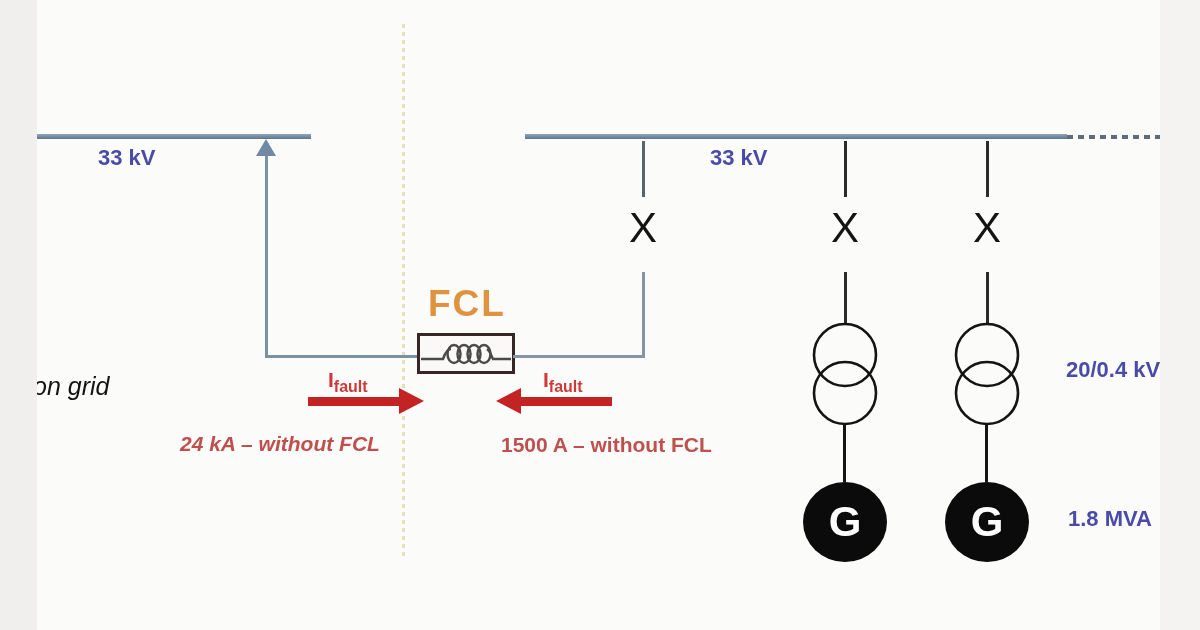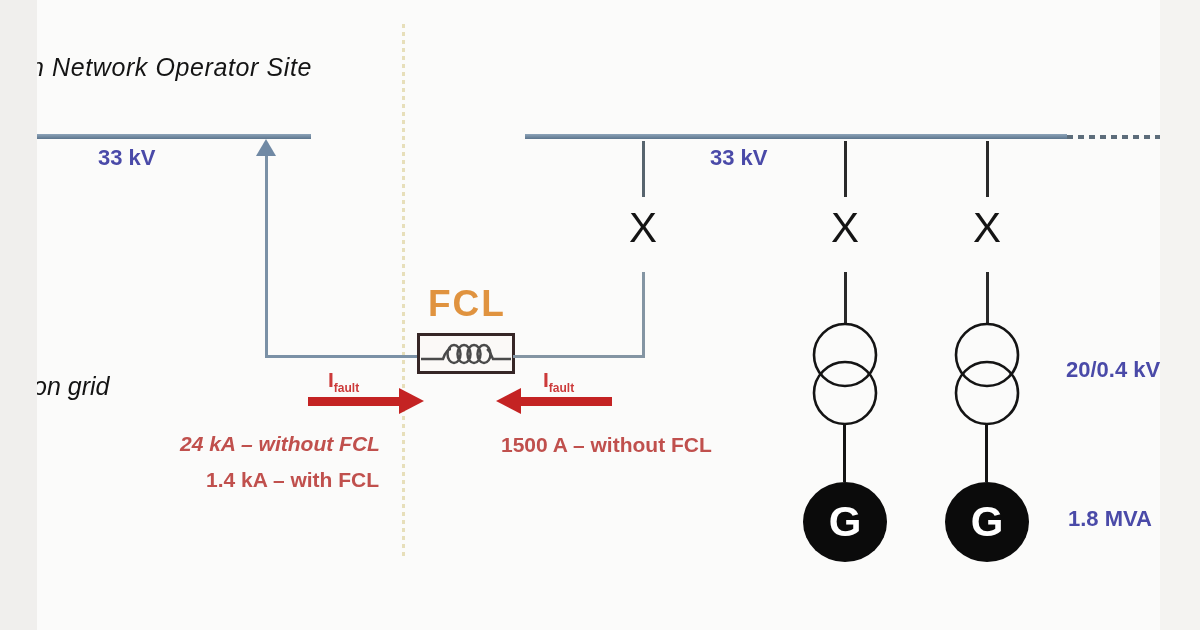--- a/index.html
+++ b/index.html
@@ -82,29 +82,28 @@
     width:0; height:0;
     border-top:13px solid transparent; border-bottom:13px solid transparent;
     border-left:25px solid #c42323;
   }
   .head-left {
     width:0; height:0;
     border-top:13px solid transparent; border-bottom:13px solid transparent;
     border-right:25px solid #c42323;
   }
   .ifault { font-size:21px; font-weight:700; color:#cc3a3a; white-space:nowrap; }
-  .ifault sub { font-size:12px; font-weight:700;text-align:right; }
+  .ifault sub { font-size:16px; font-weight:700;text-align:right; }
   .fault-val { font-size:21px; font-weight:600; color:#c0504d; white-space:nowrap; }
 </style>
 </head>
 <body>
 
 <div class="stage">
 
-  <div class="abs site-title" style="left:30px; top:53px;">n Network Operator Site</div>
 
   <div class="abs busbar" style="left:37px; top:134px; width:274px;"></div>
   <div class="abs kv-label" style="left:98px; top:145px;">33 kV</div>
 
   <div class="abs busbar" style="left:525px; top:134px; width:542px;"></div>
   <div class="abs busbar-dash" style="left:1067px; top:135px; width:95px;"></div>
   <div class="abs kv-label" style="left:710px; top:145px;">33 kV</div>
 
   <div class="abs divider" style="left:402px; top:24px; height:536px;"></div>
 
@@ -164,19 +163,18 @@
   <div class="abs fault-shaft" style="left:308px; top:397px;"></div>
   <div class="abs head-right" style="left:399px; top:388px;"></div>
 
   <div class="abs ifault" style="left:543px; top:368px;">
     <span>I</span><sub>fault</sub>
   </div>
   <div class="abs head-left" style="left:496px; top:388px;"></div>
   <div class="abs fault-shaft" style="left:520px; top:397px;"></div>
 
   <div class="abs fault-val" style="left:180px; top:432px;font-style:italic;">24 kA – without FCL</div>
-  <div class="abs fault-val" style="left:206px; top:468px;">1.4 kA – with FCL</div>
   <div class="abs fault-val" style="left:501px; top:433px;">1500 A – without FCL</div>
 
   <div class="strip strip-left"></div>
   <div class="strip strip-right"></div>
 
 </div>
 
 </body></html>

